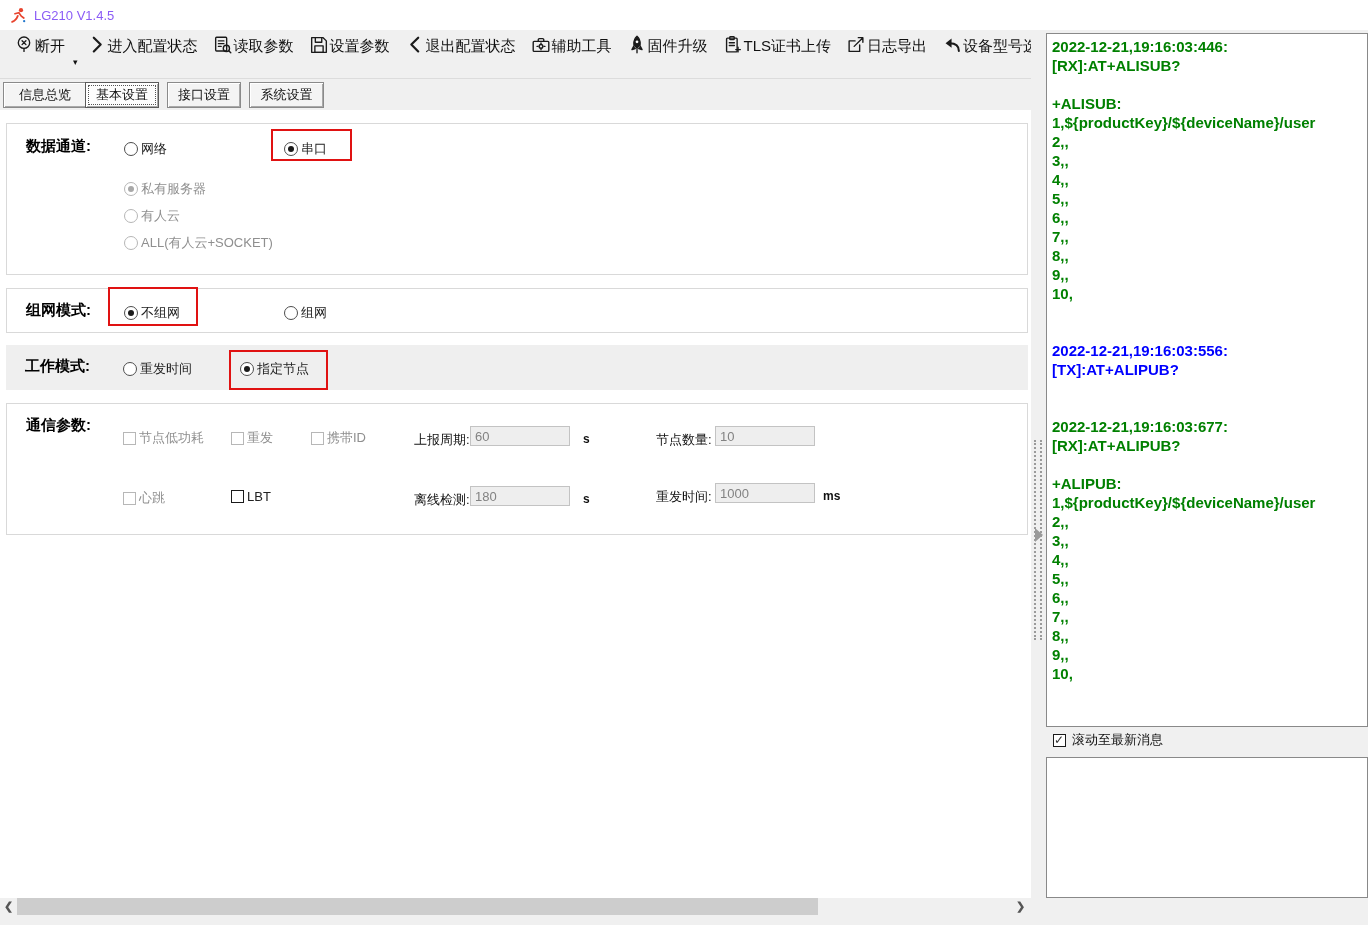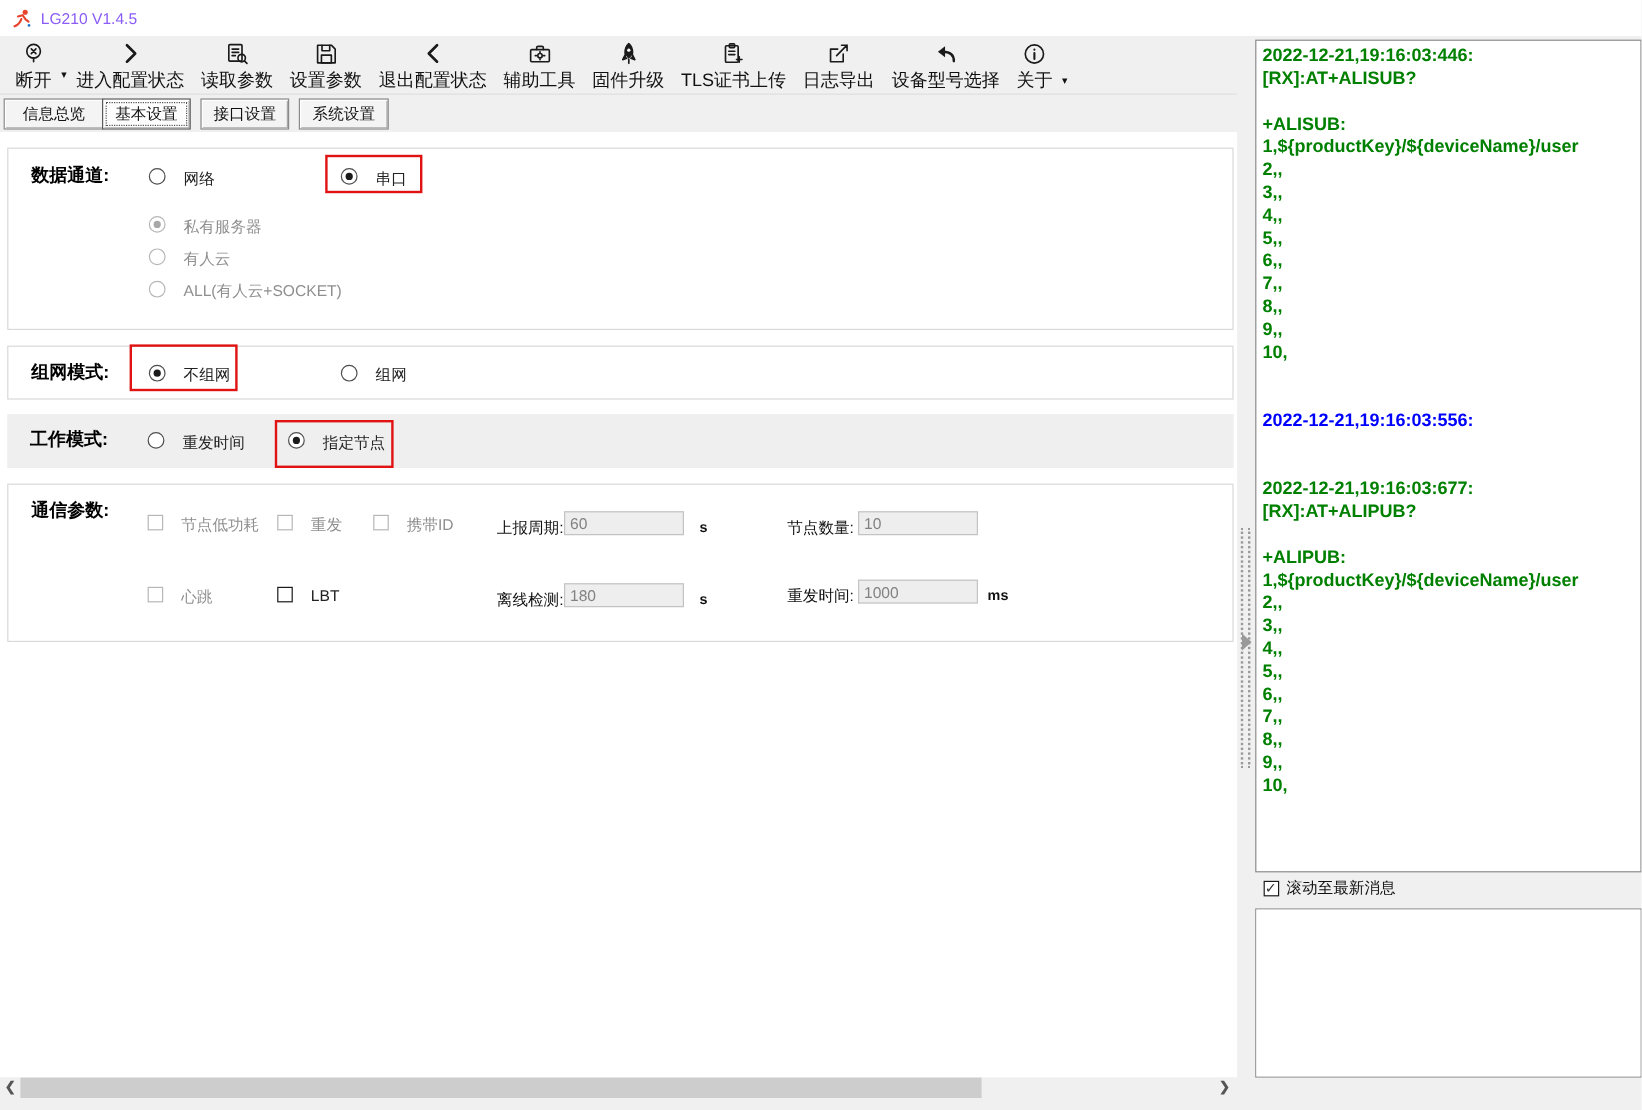--- a/index.html
+++ b/index.html
@@ -7,21 +7,21 @@
   body { font-family:"Liberation Sans", sans-serif; background:#f0f0f0; position:relative; }
 
   
   .titlebar { position:absolute; left:0; top:0; width:1368px; height:30px; background:#ffffff;
               display:flex; align-items:center; padding-left:10px; gap:7px; }
   .titlebar .title { font-size:13px; color:#8b5cf6; }
 
   
   .toolbar { position:absolute; left:0; top:30px; width:1031px; height:49px; background:#f0f0f0;
              border-bottom:1px solid #dcdcdc; display:flex; align-items:flex-start; padding:2px 0 0 6px; }
-  .tool-item { display:flex; flex-direction:column; align-items:center; padding:1px 7px 0 7px; cursor:default; }
+  .tool-item { display:flex; flex-direction:row; align-items:center; padding:1px 7px 0 7px; cursor:default; }
   .tool-icon { height:24px; display:flex; align-items:center; justify-content:center; }
   .tool-icon svg { width:22px; height:22px; stroke:#1a1a1a; stroke-width:1.5; fill:none;
                    stroke-linecap:round; stroke-linejoin:round; }
   .tool-label { font-size:15px; color:#111; white-space:nowrap; line-height:21px; }
   .drop-arrow { font-size:9px; color:#111; align-self:center; padding:0 1px; }
   .drop-mid { margin-top:14px; }
   .drop-low { margin-top:24px; }
 
   
   .tabsrow { position:absolute; left:0; top:79px; width:1031px; height:31px; background:#f0f0f0; }
@@ -30,21 +30,21 @@
             box-shadow:inset 1px 1px 0 #ffffff, inset -1px -1px 0 #a9a9a9; }
   .tabbtn.active { background:#fdfdfd; outline:1px dotted #555; outline-offset:-4px;
                    border-color:#5a5a5a; }
 
   
   .main { position:absolute; left:0; top:110px; width:1031px; height:788px; background:#ffffff; }
   .sect { position:absolute; left:6px; width:1022px; background:#ffffff; border:1px solid #d9d9d9; }
   .sect.gray { background:#efefef; border:none; }
   .sect-label { position:absolute; font-size:15px; font-weight:bold; color:#000; }
 
-  .opt { position:absolute; display:flex; gap:15px; font-size:13px; color:#222;
+  .opt { position:absolute; display:flex; align-items:center; gap:3px; font-size:13px; color:#222;
          cursor:pointer; white-space:nowrap; }
   .opt.dis { color:#8f8f8f; cursor:default; }
 
   .radio { width:14px; height:14px; border:1px solid #4d4d4d; border-radius:50%; background:#fff;
            position:relative; flex:0 0 auto; }
   .radio.sel::after { content:""; position:absolute; left:3px; top:3px; width:6px; height:6px;
                       border-radius:50%; background:#1a1a1a; }
   .radio.dis { border-color:#b6b6b6; }
   .radio.dis.sel::after { background:#a8a8a8; }
 
@@ -352,20 +352,21 @@
     <div class="log-line rx">4,,</div>
     <div class="log-line rx">5,,</div>
     <div class="log-line rx">6,,</div>
     <div class="log-line rx">7,,</div>
     <div class="log-line rx">8,,</div>
     <div class="log-line rx">9,,</div>
     <div class="log-line rx">10,</div>
     <div class="log-line rx"> </div>
     <div class="log-line rx"> </div>
     <div class="log-line tx">2022-12-21,19:16:03:556:</div>
+    <div class="log-line tx">[TX]:AT+ALIPUB?</div>
     <div class="log-line tx"> </div>
     <div class="log-line tx"> </div>
     <div class="log-line rx">2022-12-21,19:16:03:677:</div>
     <div class="log-line rx">[RX]:AT+ALIPUB?</div>
     <div class="log-line rx"> </div>
     <div class="log-line rx">+ALIPUB:</div>
     <div class="log-line rx">1,${productKey}/${deviceName}/user</div>
     <div class="log-line rx">2,,</div>
     <div class="log-line rx">3,,</div>
     <div class="log-line rx">4,,</div>

